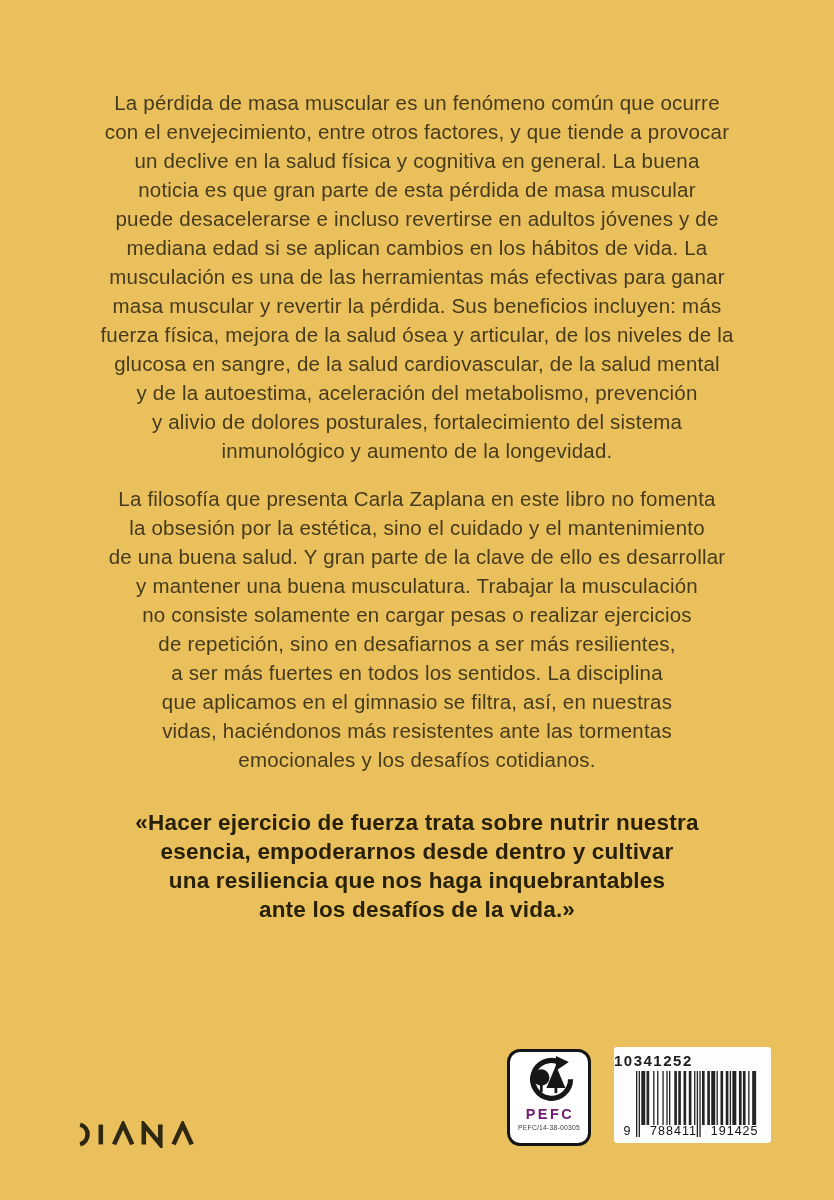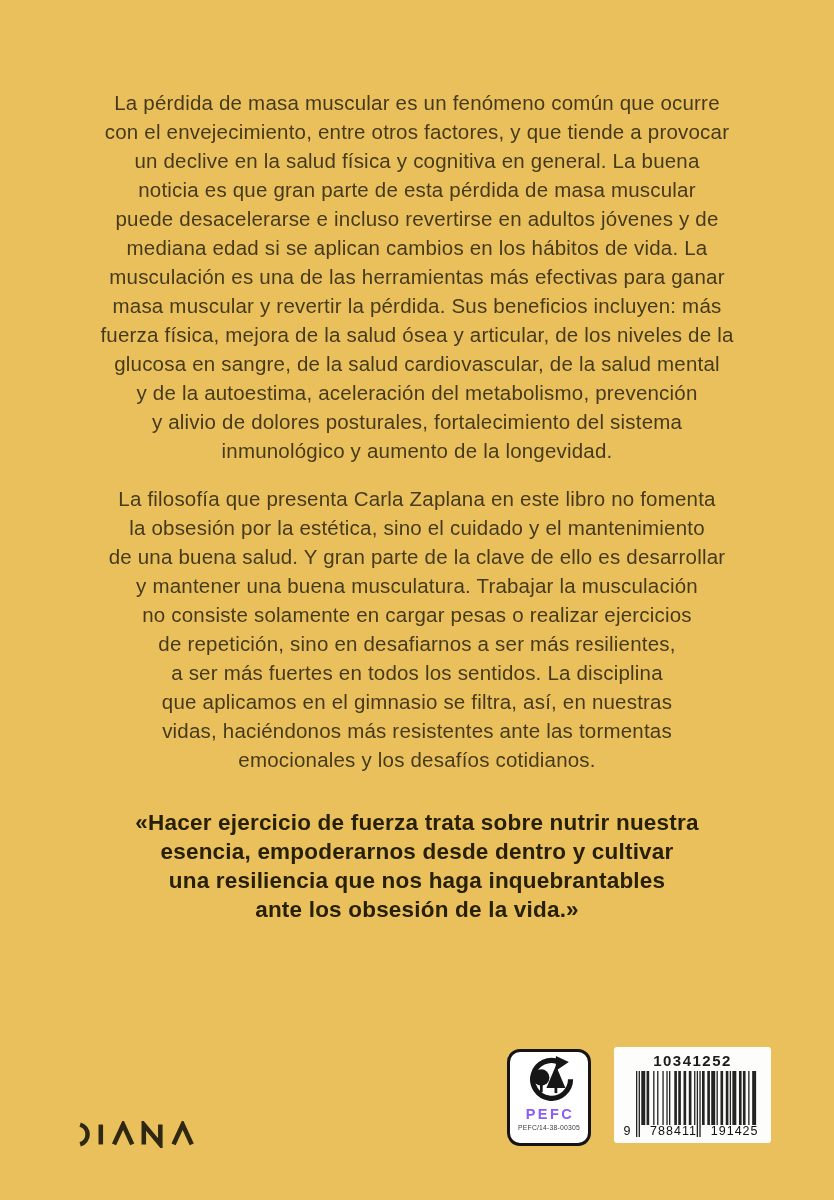--- a/index.html
+++ b/index.html
@@ -64,42 +64,42 @@
     border: 3.5px solid #151515;
     border-radius: 13px;
     text-align: center;
     padding-top: 4px;
   }
   .pefc-badge svg { display: block; margin: 0 auto; }
   .pefc-label {
     font-size: 14.5px;
     font-weight: bold;
     letter-spacing: 2.5px;
-    color: #8b5cf6;
+    color: #701a75;
     margin-top: 0px;
     padding-left: 2px;
   }
   .pefc-cert {
     font-size: 6.8px;
     color: #3a3a3a;
     margin-top: 2px;
     letter-spacing: 0.2px;
   }
   .barcode-label {
     position: absolute;
     left: 614px;
     top: 1047px;
     width: 157px;
     height: 96px;
     background: #fdfdfb;
     border-radius: 3px;
     padding-top: 5px;
   }
   .barcode-top {
-    text-align: center;
+    text-align: left;
     font-size: 15px;
     font-weight: bold;
     letter-spacing: 1.5px;
     color: #1c1c1c;
   }
   .barcode-area {
     position: relative;
     width: 140px;
     height: 68px;
     margin: 2px auto 0;
@@ -140,21 +140,21 @@
 no consiste solamente en cargar pesas o realizar ejercicios
 de repetición, sino en desafiarnos a ser más resilientes,
 a ser más fuertes en todos los sentidos. La disciplina
 que aplicamos en el gimnasio se filtra, así, en nuestras
 vidas, haciéndonos más resistentes ante las tormentas
 emocionales y los desafíos cotidianos.</div>
 
   <div class="pull-quote">«Hacer ejercicio de fuerza trata sobre nutrir nuestra
 esencia, empoderarnos desde dentro y cultivar
 una resiliencia que nos haga inquebrantables
-ante los obsesión de la vida.»</div>
+ante los desafíos de la vida.»</div>
 
   <div class="diana-logo">
     <span class="sr-only">DIANA</span>
     <svg width="124" height="27" viewBox="0 0 150 30">
       <g fill="none" stroke="#2e2712" stroke-width="5.5">
         <path d="M 5,3 A 12.5,12.5 0 0 1 5,27"></path>
         <path d="M 30,3 L 30,27"></path>
         <path d="M 46,27 L 57,3 L 68,27"></path>
         <path d="M 82,27 L 82,3 L 102,27 L 102,3"></path>
         <path d="M 118,27 L 129,3 L 140,27"></path>

